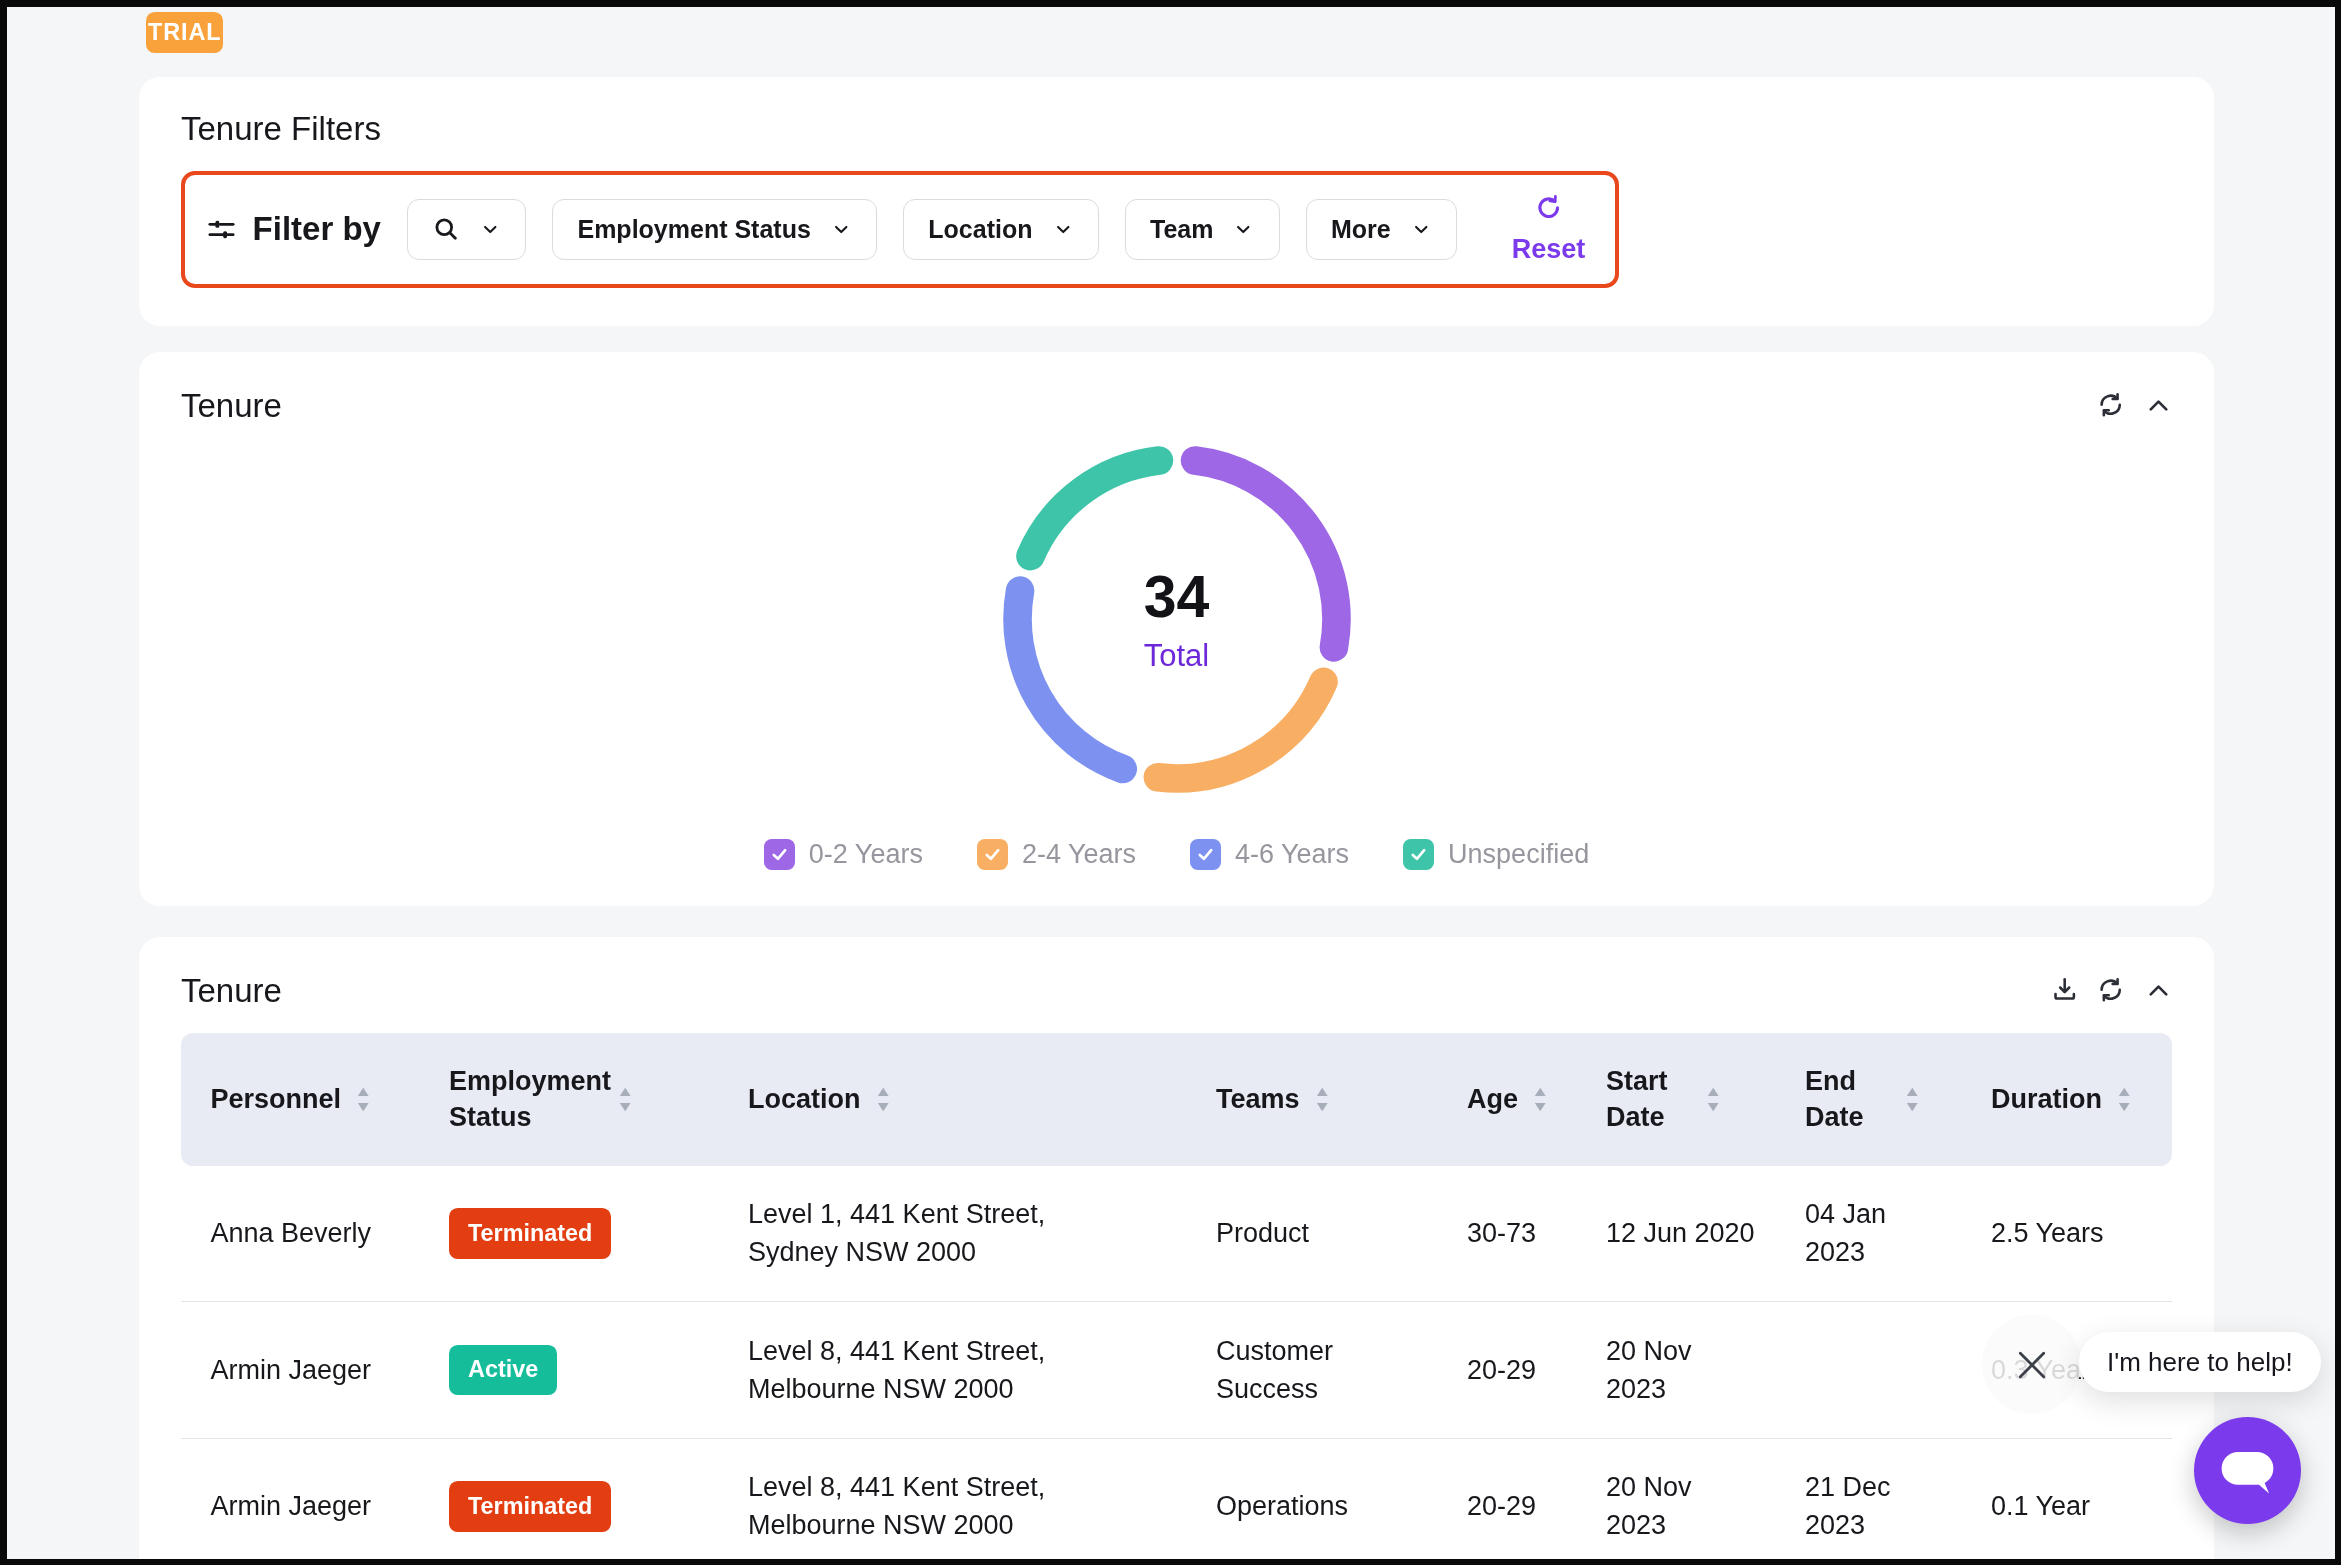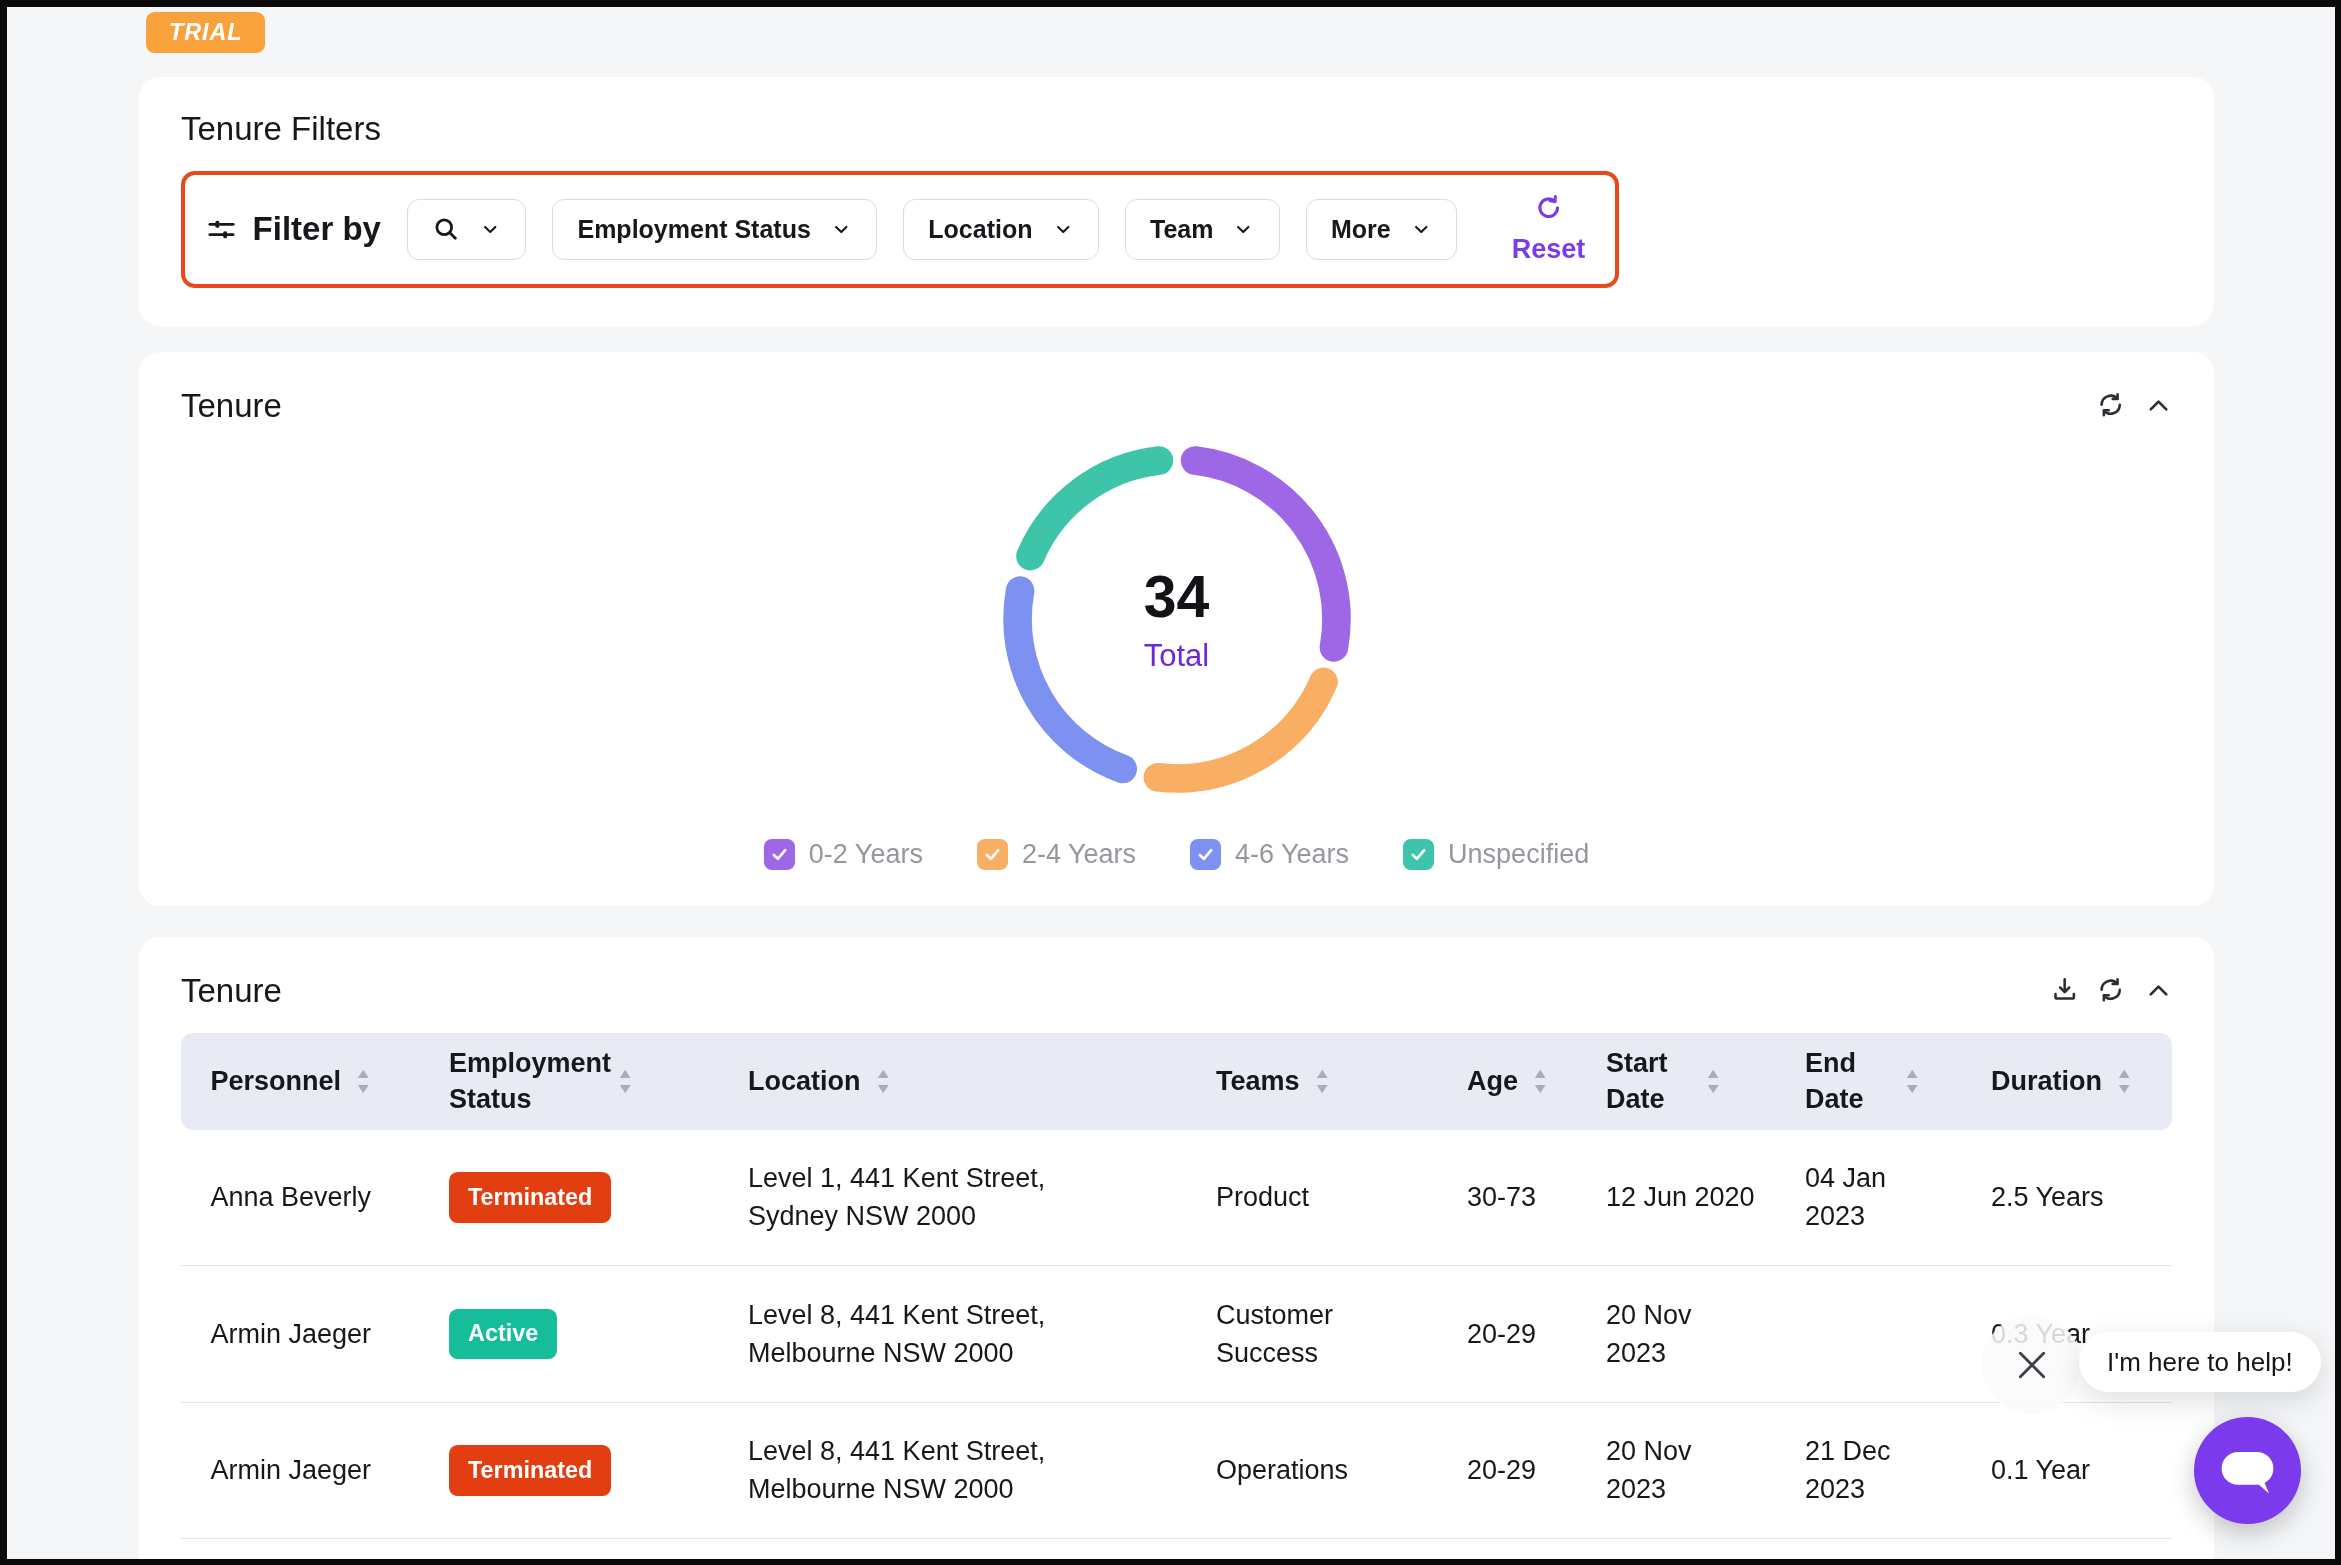--- a/index.html
+++ b/index.html
@@ -9,21 +9,21 @@
     background:#F5F6F7;
     font-family:"Liberation Sans","DejaVu Sans",sans-serif;
     color:#17171C;
   }
   .page{padding:0 121px 0 132px}
 
   
   .trial{
     display:inline-block;margin-top:5.2px;margin-left:7px;
     background:#F9A23B;color:#fff;font-weight:700;font-size:23.4px;
-    padding:7px 23px;border-radius:8.7px;letter-spacing:0.9px;font-style:italic;
+    padding:7px 2px;border-radius:8.7px;letter-spacing:0.9px;
   }
 
   .card{background:#fff;border-radius:21px}
 
   
   .filters-card{margin-top:24px;padding:33px 42px 38px}
   .card-title{font-size:33px;font-weight:400;line-height:1.15}
   .filter-bar{
     margin-top:22.5px;display:inline-flex;align-items:center;gap:26px;
     border:4.3px solid #E8481C;border-radius:14px;padding:17.3px 24px 17.3px 21px;
@@ -59,21 +59,21 @@
   .legend-check{
     width:31px;height:31px;border-radius:7.8px;display:flex;
     align-items:center;justify-content:center;cursor:pointer;flex:none;
   }
   .legend-label{font-size:27px;color:#96969E}
 
   
   .table-card{margin-top:31px;padding:35px 42px 35px;position:relative}
   .tgrid{display:grid;grid-template-columns:268px 299px 468px 251px 139px 199px 186px 1fr;align-items:center}
   .thead{
-    margin-top:24px;background:#E8EBF4;border-radius:12px;padding:13px 0;
+    margin-top:24px;background:#E8EBF4;border-radius:12px;padding:31px 0;
   }
   .hcell{display:flex;align-items:center;gap:14px;padding-right:17.3px;cursor:pointer}
   .hcell:first-child,.tcell:first-child{padding-left:29.4px}
   .hlabel{font-size:27px;font-weight:700;line-height:1.3}
   .hl1{max-width:154px}
   .hl5,.hl6{max-width:85px}
   .trow{padding:29.4px 0;border-bottom:1.7px solid #E4E4E8;min-height:73px}
   .tcell{font-size:27px;line-height:1.42;padding-right:17.3px}
   .ctext{display:inline-block}
   .ct2{max-width:391px}

